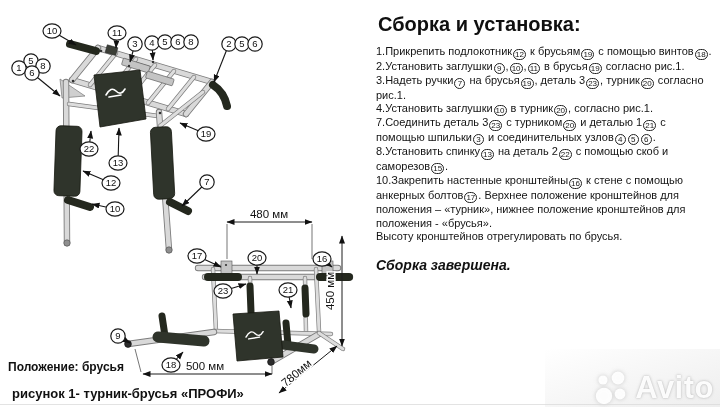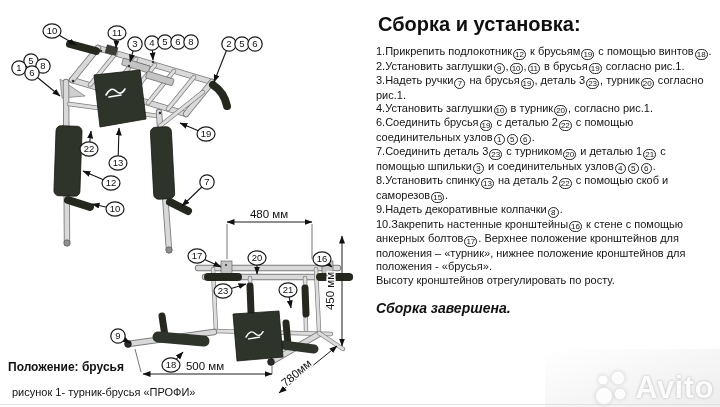--- a/index.html
+++ b/index.html
@@ -25,21 +25,21 @@
   .callout-line{stroke:#141414; stroke-width:1.1; fill:none;}
   .callout-circle{fill:#ffffff; stroke:#1a1a1a; stroke-width:1.2;}
   .callout-num{fill:#111; font-size:9.5px;}
   .dim-line{stroke:#1c1c1c; stroke-width:1; fill:none;}
   .dim-ext{stroke:#3a3a3a; stroke-width:0.7; fill:none;}
   .dim-label{fill:#111; font-size:11.5px; paint-order:stroke; stroke:#ffffff; stroke-width:3px;}
   .caption-position{
     position:absolute; left:8px; top:360px; font-size:12px; font-weight:700; color:#111;
   }
   .caption-figure{
-    position:absolute; left:12px; top:386px; font-size:11px; font-weight:400; color:#111;
+    position:absolute; left:12px; top:386px; font-size:13px; font-weight:700; color:#111;
   }
   
   .instructions{position:absolute; left:376px; top:5px; width:338px;margin-top:8px;}
   .instr-title{font-size:20px; font-weight:700; margin:0 0 9px 2px; color:#0f0f0f;}
   .step, .note{font-size:11px; line-height:13.4px; margin:0; color:#141414;}
   .done{font-size:14px; font-weight:700; margin-top:13px; color:#111;font-style:italic;}
   .cn{
     display:inline-block; min-width:11px; height:11px; line-height:9.5px;
     border:1px solid #222; border-radius:7px; font-size:8px; text-align:center;
     vertical-align:-1.5px; padding:0 1px; margin:0 1px; background:#fff; box-sizing:border-box;
@@ -336,27 +336,25 @@
   <div class="caption-position">Положение: брусья</div>
   <div class="caption-figure">рисунок 1- турник-брусья «ПРОФИ»</div>
 
   <div class="instructions">
     <h1 class="instr-title">Сборка и установка:</h1>
     <div id="steps">
         <div class="step">1.Прикрепить подлокотник<span class="cn">12</span> к брусьям<span class="cn">19</span> с помощью винтов<span class="cn">18</span>.</div>
         <div class="step">2.Установить заглушки<span class="cn">9</span>,<span class="cn">10</span>,<span class="cn">11</span> в брусья<span class="cn">19</span> согласно рис.1.</div>
         <div class="step">3.Надеть ручки<span class="cn">7</span> на брусья<span class="cn">19</span>, деталь 3<span class="cn">23</span>, турник<span class="cn">20</span> согласно рис.1.</div>
         <div class="step">4.Установить заглушки<span class="cn">10</span> в турник<span class="cn">20</span>, согласно рис.1.</div>
-        <div class="step">6.Соединить брусья<span class="cn">19</span> с деталью 2<span class="cn">22</span> с помощью соединительных узлов<span class="cn">1</span><span class="cn">5</span><span class="cn">6</span>.</div>
         <div class="step">7.Соединить деталь 3<span class="cn">23</span> с турником<span class="cn">20</span> и деталью 1<span class="cn">21</span> с помощью шпильки<span class="cn">3</span> и соединительных узлов<span class="cn">4</span><span class="cn">5</span><span class="cn">6</span>.</div>
         <div class="step">8.Установить спинку<span class="cn">13</span> на деталь 2<span class="cn">22</span> с помощью скоб и саморезов<span class="cn">15</span>.</div>
-        <div class="step">9.Надеть декоративные колпачки<span class="cn">8</span>.</div>
         <div class="step">10.Закрепить настенные кронштейны<span class="cn">16</span> к стене с помощью анкерных болтов<span class="cn">17</span>. Верхнее положение кронштейнов для положения – «турник», нижнее положение кронштейнов для положения - «брусья».</div>
       </div>
-    <div class="note">Высоту кронштейнов отрегулировать по росту.</div>
+    <div class="note">Высоту кронштейнов отрегулировать по брусья.</div>
     <div class="done">Сборка завершена.</div>
   </div>
 
   <div class="corner-shade"></div>
   <div class="watermark">
     <svg class="watermark-logo" width="38" height="36" viewBox="0 0 38 36">
       <g fill="rgba(255,255,255,0.95)">
         <circle cx="9" cy="10" r="4.6"></circle>
         <circle cx="24" cy="8" r="6.4"></circle>
         <circle cx="10" cy="26" r="8.2"></circle>

